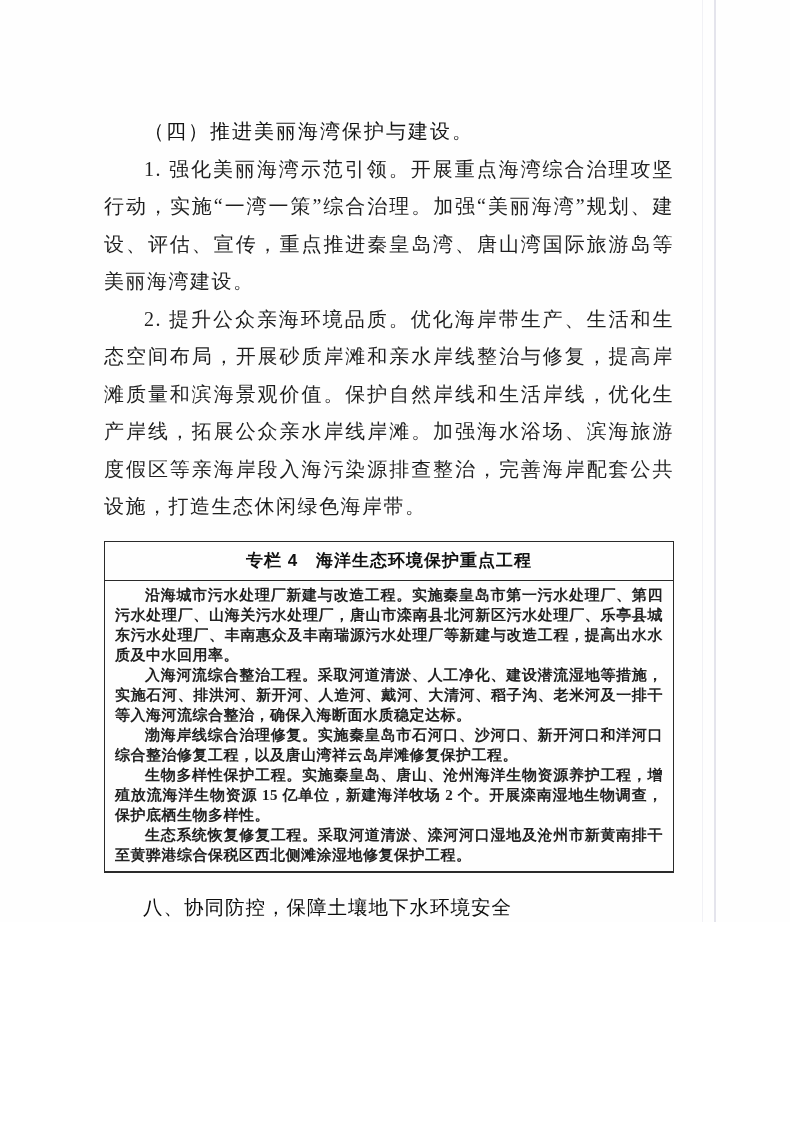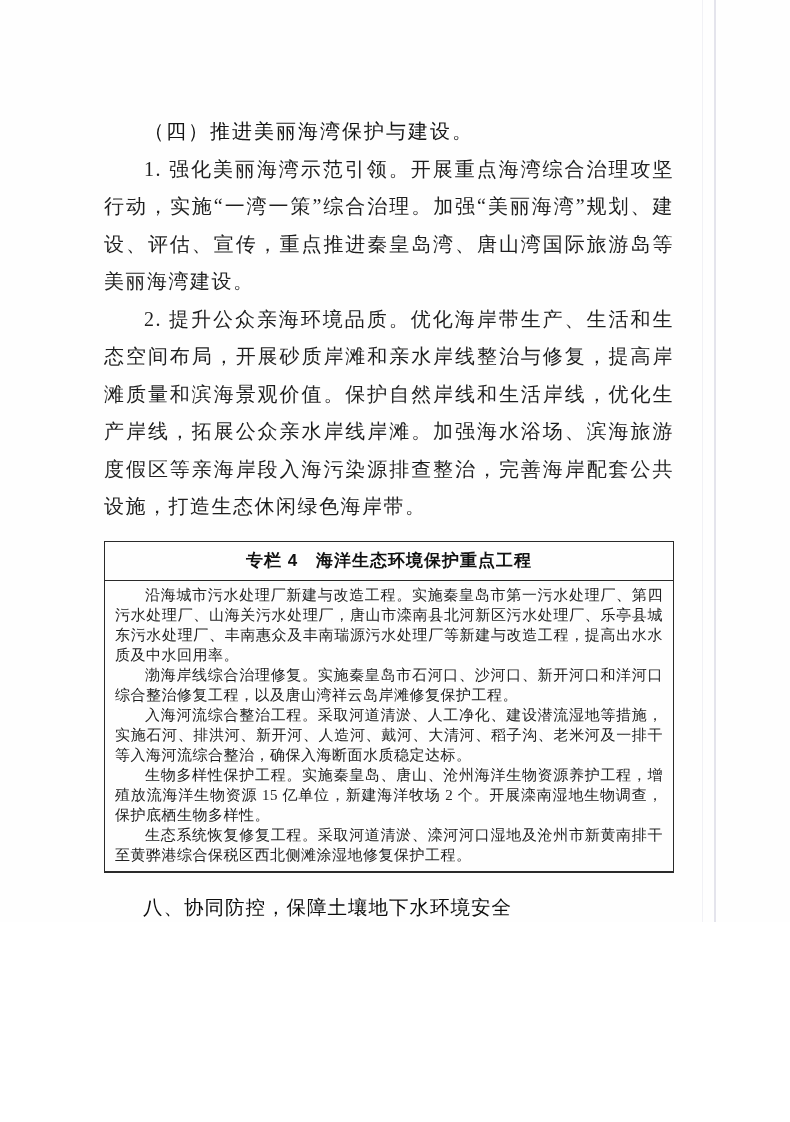--- a/index.html
+++ b/index.html
@@ -80,20 +80,21 @@
   }
   .box-para {
     margin: 0;
     font-size: 15px;
     line-height: 20px;
     text-indent: 2em;
     text-align: justify;
     text-justify: inter-ideograph;
     letter-spacing: 0.5px;
     color: #222222;
+    font-weight: bold;
   }
   .section-heading {
     margin: 20px 0 0 0;
     font-family: "Liberation Sans", "DejaVu Sans", sans-serif;
     font-weight: 400;
     font-size: 19.5px;
     line-height: 28px;
     text-indent: 2em;
     letter-spacing: 1px;
     color: #0d0d0d;
@@ -134,22 +135,22 @@
     <p class="lead-heading">（四）推进美丽海湾保护与建设。</p>
 
     <p class="body-para">1. 强化美丽海湾示范引领。开展重点海湾综合治理攻坚行动，实施“一湾一策”综合治理。加强“美丽海湾”规划、建设、评估、宣传，重点推进秦皇岛湾、唐山湾国际旅游岛等美丽海湾建设。</p>
 
     <p class="body-para">2. 提升公众亲海环境品质。优化海岸带生产、生活和生态空间布局，开展砂质岸滩和亲水岸线整治与修复，提高岸滩质量和滨海景观价值。保护自然岸线和生活岸线，优化生产岸线，拓展公众亲水岸线岸滩。加强海水浴场、滨海旅游度假区等亲海岸段入海污染源排查整治，完善海岸配套公共设施，打造生态休闲绿色海岸带。</p>
 
     <div class="feature-box">
       <div class="feature-box-header">专栏 4　海洋生态环境保护重点工程</div>
       <div class="feature-box-body">
         <p class="box-para">沿海城市污水处理厂新建与改造工程。实施秦皇岛市第一污水处理厂、第四污水处理厂、山海关污水处理厂，唐山市滦南县北河新区污水处理厂、乐亭县城东污水处理厂、丰南惠众及丰南瑞源污水处理厂等新建与改造工程，提高出水水质及中水回用率。</p>
+        <p class="box-para">入海河流综合整治工程。采取河道清淤、人工净化、建设潜流湿地等措施，实施石河、排洪河、新开河、人造河、戴河、大清河、稻子沟、老米河及一排干等入海河流综合整治，确保入海断面水质稳定达标。</p>
         <p class="box-para">渤海岸线综合治理修复。实施秦皇岛市石河口、沙河口、新开河口和洋河口综合整治修复工程，以及唐山湾祥云岛岸滩修复保护工程。</p>
-        <p class="box-para">入海河流综合整治工程。采取河道清淤、人工净化、建设潜流湿地等措施，实施石河、排洪河、新开河、人造河、戴河、大清河、稻子沟、老米河及一排干等入海河流综合整治，确保入海断面水质稳定达标。</p>
         <p class="box-para">生物多样性保护工程。实施秦皇岛、唐山、沧州海洋生物资源养护工程，增殖放流海洋生物资源 15 亿单位，新建海洋牧场 2 个。开展滦南湿地生物调查，保护底栖生物多样性。</p>
         <p class="box-para">生态系统恢复修复工程。采取河道清淤、滦河河口湿地及沧州市新黄南排干至黄骅港综合保税区西北侧滩涂湿地修复保护工程。</p>
       </div>
     </div>
 
     <p class="section-heading">八、协同防控，保障土壤地下水环境安全</p>
 
     <p class="subsection-heading">（一）强化污染源头防控。</p>
 
   </div>

